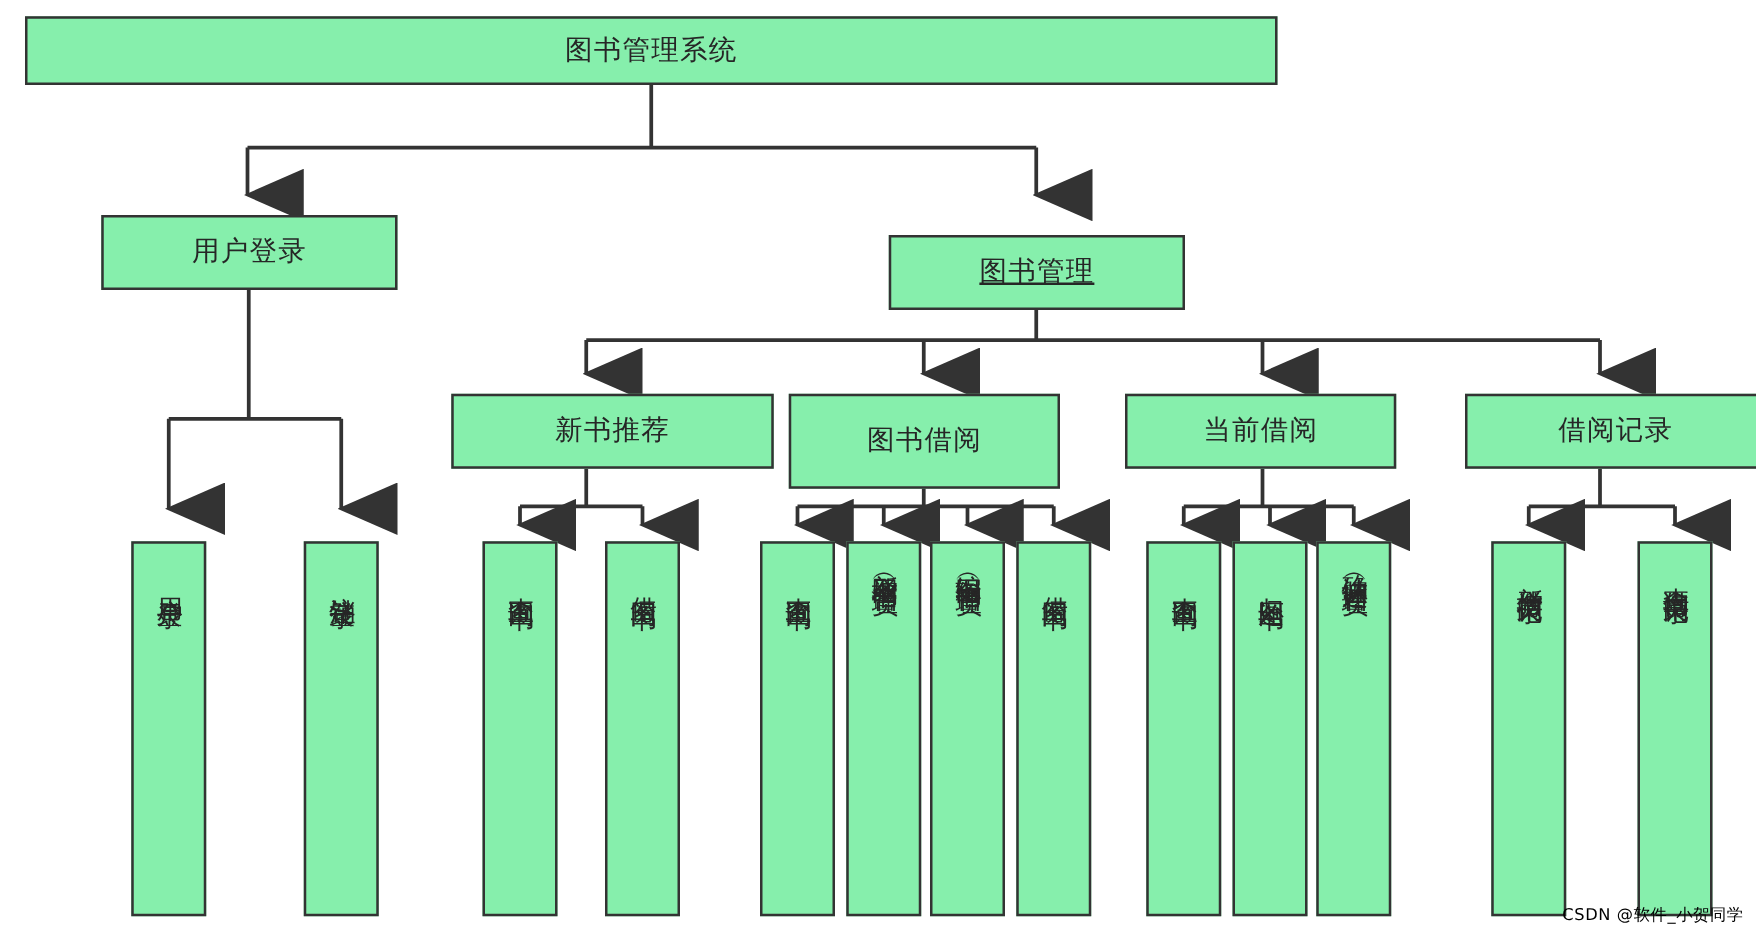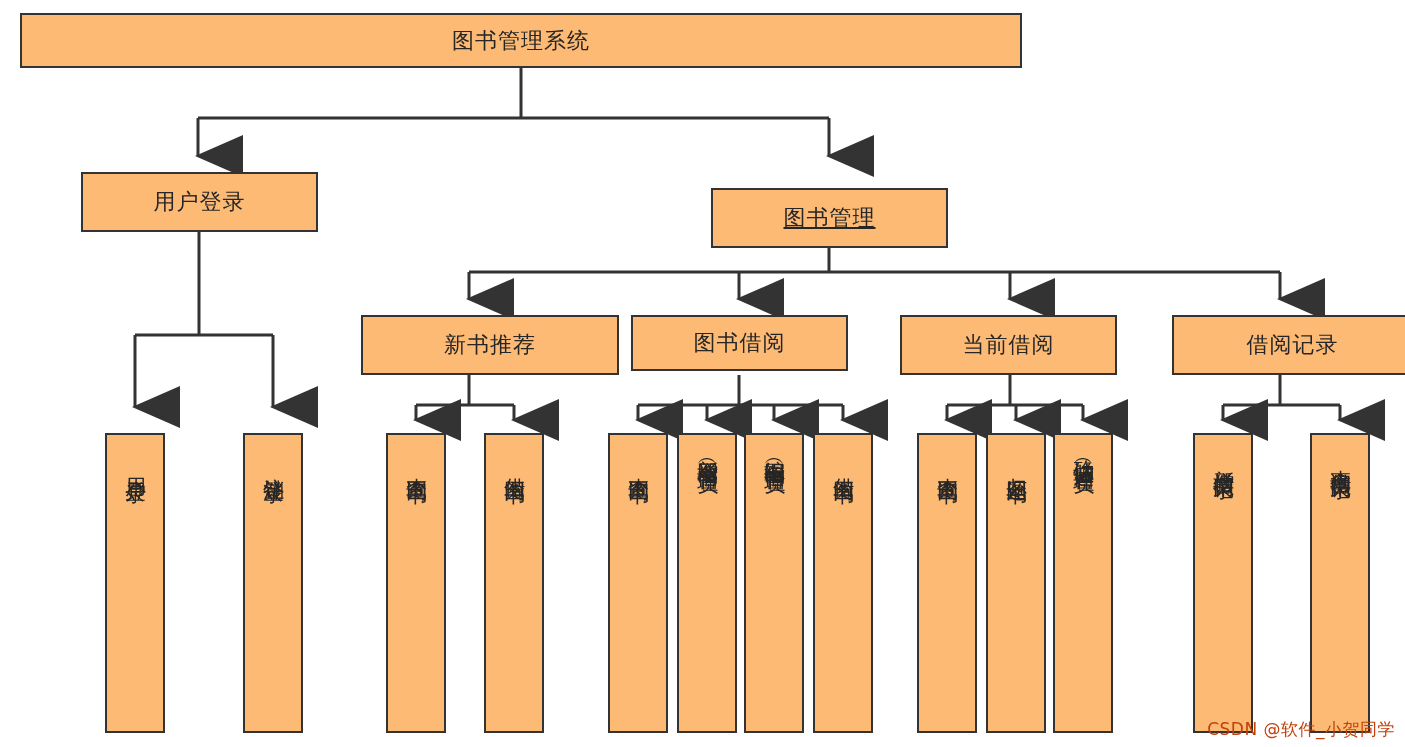--- a/index.html
+++ b/index.html
@@ -21,21 +21,21 @@
     position: absolute;
     left: 0;
     top: 0;
     width: 1405px;
     height: 747px;
   }
   .node {
     position: absolute;
     box-sizing: border-box;
     border: 2.5px solid #333333;
-    background: #fdba74;
+    background: #86efac;
     color: #262626;
     display: flex;
     align-items: center;
     justify-content: center;
     text-align: center;
     line-height: 1.18;
   }
   .node.horiz {
     font-size: 22px;
     letter-spacing: 1px;
@@ -50,22 +50,22 @@
     text-orientation: upright;
     font-size: 21px;
     line-height: 1.32;
     letter-spacing: 2px;
     white-space: nowrap;
   }
   #watermark {
     position: absolute;
     right: 10px;
     bottom: 6px;
-    font-size: 17px;
-    color: #c2410c;
+    font-size: 13px;
+    color: #000000;
     letter-spacing: 0.5px;
     white-space: nowrap;
   }
 </style>
 </head>
 <body>
 
 <div id="canvas">
 
   <svg id="wires" viewBox="0 0 1405 747" xmlns="http://www.w3.org/2000/svg">
@@ -143,21 +143,21 @@
   <div class="node horiz" style="left:81px; top:172px; width:237px; height:60px;">
     <span>用户登录</span>
   </div>
   <div class="node horiz" style="left:711px; top:188px; width:237px; height:60px;text-decoration:underline;">
     <span>图书管理</span>
   </div>
 
   <div class="node horiz" style="left:361px; top:315px; width:258px; height:60px;">
     <span>新书推荐</span>
   </div>
-  <div class="node horiz" style="left:631px; top:315px; width:217px; height:56px;">
+  <div class="node horiz" style="left:631px; top:315px; width:217px; height:76px;">
     <span>图书借阅</span>
   </div>
   <div class="node horiz" style="left:900px; top:315px; width:217px; height:60px;">
     <span>当前借阅</span>
   </div>
   <div class="node horiz" style="left:1172px; top:315px; width:241px; height:60px;">
     <span>借阅记录</span>
   </div>
 
   <div class="node leaf" style="left:105px; top:433px; width:60px; height:300px;">

